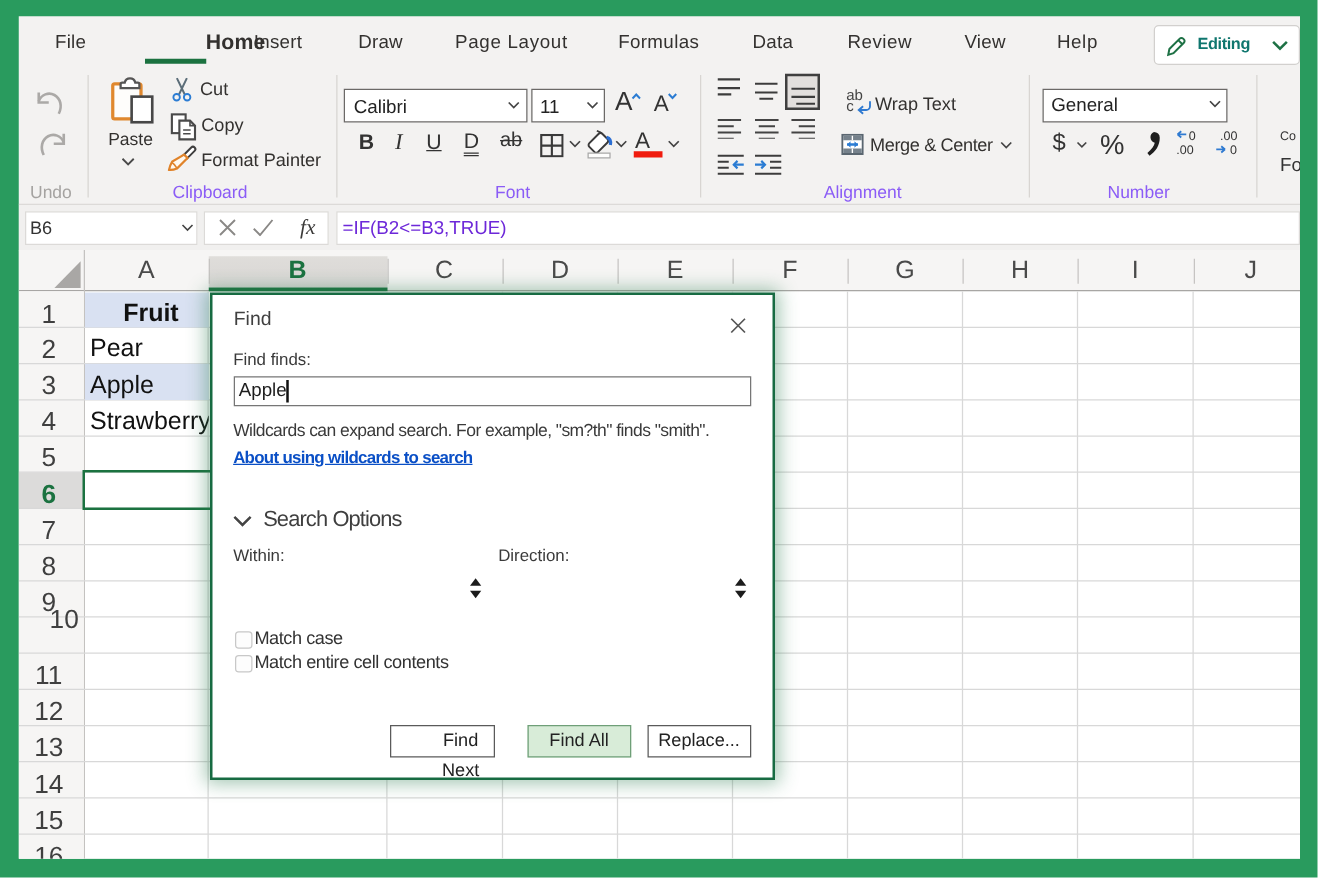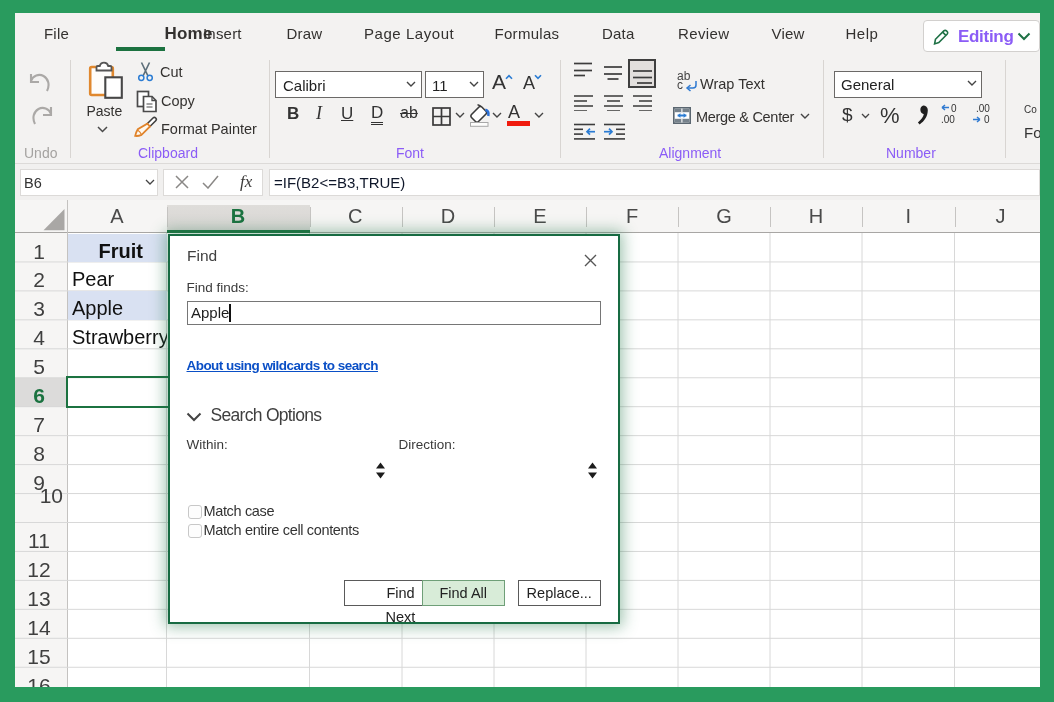--- a/index.html
+++ b/index.html
@@ -37,21 +37,21 @@
 <span class="tab" style="left:845.5px;letter-spacing:0.5px;">Help</span>
 <div class="abs" style="left:115.5px;top:46.5px;width:49.5px;height:4px;background:#1b7240;"></div>
 
 <div class="abs" style="left:922.5px;top:19.5px;width:117px;height:32px;background:#fff;border:1px solid #d2d0ce;border-radius:4px;box-sizing:border-box;"></div>
 <svg class="abs" style="left:931px;top:26px;" width="21" height="21" viewBox="0 0 21 21">
         <g fill="none" stroke="#1e7145" stroke-width="1.6">
           <path d="M4.5 13.2 L12.8 4.9 a1.9 1.9 0 0 1 2.7 0 l0.6 0.6 a1.9 1.9 0 0 1 0 2.7 L7.8 16.5 L3.6 17.9 Z"></path>
           <path d="M11.6 6.1 l3.3 3.3"></path>
         </g>
       </svg>
-<span class="abs" style="left:958px;top:26.5px;font-size:17px;font-weight:600;color:#8b5cf6;letter-spacing:-0.3px;">Editing</span>
+<span class="abs" style="left:958px;top:26.5px;font-size:13px;font-weight:600;color:#0f766e;letter-spacing:-0.3px;">Editing</span>
 <svg class="abs" style="left:1017px;top:32px;" width="14" height="9" viewBox="0 0 14 9">
         <path d="M1.5 1.5 L7 7 L12.5 1.5" fill="none" stroke="#1e7145" stroke-width="2"></path>
       </svg>
 
 <div class="gdiv" style="left:69.6px;"></div>
 <div class="gdiv" style="left:268.5px;"></div>
 <div class="gdiv" style="left:559.6px;"></div>
 <div class="gdiv" style="left:822.8px;"></div>
 <div class="gdiv" style="left:1005.4px;"></div>
 
@@ -272,21 +272,21 @@
       </svg>
 <div class="abs" style="left:162.5px;top:169px;width:100.5px;height:26.5px;background:#fff;border:1px solid #dcdad8;box-sizing:border-box;"></div>
 <svg class="abs" style="left:175px;top:175px;" width="14" height="14" viewBox="0 0 14 14">
         <path d="M1 1 L13 13 M13 1 L1 13" stroke="#8a8886" stroke-width="1.5"></path>
       </svg>
 <svg class="abs" style="left:202px;top:175px;" width="17" height="14" viewBox="0 0 17 14">
         <path d="M1 8 L6 13 L16 1" fill="none" stroke="#8a8886" stroke-width="1.5"></path>
       </svg>
 <span class="abs" style="left:240px;top:172px;font-size:17px;font-style:italic;font-family:'Liberation Serif',serif;color:#3b3a39;"><i>f</i>x</span>
 <div class="abs" style="left:268.5px;top:169px;width:771.5px;height:26.5px;background:#fff;border:1px solid #dcdad8;box-sizing:border-box;"></div>
-<span class="abs" style="left:274px;top:174px;font-size:15px;color:#0f172a;">=IF(B2&lt;=B3,TRUE)</span>
+<span class="abs" style="left:274px;top:174px;font-size:15px;color:#6d28d9;">=IF(B2&lt;=B3,TRUE)</span>
 
 <div class="abs" style="left:15px;top:200px;width:1025px;height:487px;background:#fff;"></div>
 
 <div class="abs" style="left:15px;top:200px;width:1025px;height:33px;background:#f6f5f4;border-bottom:1px solid #a8a6a4;box-sizing:border-box;"></div>
 <svg class="abs" style="left:43px;top:208px;" width="22" height="23" viewBox="0 0 22 23">
         <path d="M21.5 1 L21.5 22.3 L0.5 22.3 Z" fill="#a9a7a5"></path>
       </svg>
 <div class="abs" style="left:67px;top:200px;width:1px;height:487px;background:#c4c2c0;"></div>
 
 <div class="abs" style="left:166.5px;top:204.5px;width:143px;height:28.5px;background:linear-gradient(#dfddda,#d8d6d4);border-bottom:3px solid #1b7240;box-sizing:border-box;"></div>
@@ -371,36 +371,37 @@
 
 <div class="abs" style="left:167.5px;top:233.5px;width:452px;height:390px;background:#fff;border:2px solid #176b42;box-sizing:border-box;box-shadow:0 0 14px 3px rgba(44,124,79,0.45);"></div>
 <span class="abs" style="left:187px;top:247px;font-size:15.5px;color:#404040;">Find</span>
 <svg class="abs" style="left:584px;top:254px;" width="13" height="13" viewBox="0 0 13 13">
         <path d="M1 1 L12 12 M12 1 L1 12" stroke="#565656" stroke-width="1.4"></path>
       </svg>
 <span class="abs" style="left:186.5px;top:279.5px;font-size:13.5px;color:#3a3a3a;">Find finds:</span>
 <div class="abs" style="left:186.5px;top:300.5px;width:414px;height:24.5px;background:#fff;border:1px solid #767676;box-sizing:border-box;"></div>
 <span class="abs" style="left:191px;top:304px;font-size:15px;color:#1d1d1d;">Apple</span>
 <div class="abs" style="left:229px;top:303.5px;width:1.6px;height:18px;background:#111;"></div>
+<span class="abs" style="left:186.5px;top:336px;font-size:14px;letter-spacing:-0.45px;color:#3a3a3a;">Wildcards can expand search. For example, "sm?th" finds "smith".</span>
 <span class="abs" style="left:186.5px;top:357.5px;font-size:13.5px;color:#0a4fc6;text-decoration:underline;font-weight:bold;letter-spacing:-0.55px;">About using wildcards to search</span>
 <svg class="abs" style="left:186px;top:412px;" width="16" height="10" viewBox="0 0 16 10">
         <path d="M1.5 1.5 L8 8 L14.5 1.5" fill="none" stroke="#444" stroke-width="2"></path>
       </svg>
 <span class="abs" style="left:210.5px;top:405px;font-size:17.5px;letter-spacing:-0.7px;color:#3f3f3f;">Search Options</span>
 <span class="abs" style="left:186.5px;top:436.5px;font-size:13.5px;color:#3a3a3a;">Within:</span>
 <span class="abs" style="left:398.5px;top:436.5px;font-size:13.5px;color:#3a3a3a;">Direction:</span>
 <svg class="abs" style="left:375px;top:462px;" width="11" height="17" viewBox="0 0 11 17">
         <path d="M5.5 0.5 L10 6.5 L1 6.5 Z" fill="#1c1c1c"></path>
         <path d="M5.5 16.5 L10 10.5 L1 10.5 Z" fill="#1c1c1c"></path>
       </svg>
 <svg class="abs" style="left:587px;top:462px;" width="11" height="17" viewBox="0 0 11 17">
         <path d="M5.5 0.5 L10 6.5 L1 6.5 Z" fill="#1c1c1c"></path>
         <path d="M5.5 16.5 L10 10.5 L1 10.5 Z" fill="#1c1c1c"></path>
       </svg>
 <div class="abs" style="left:187.5px;top:504.5px;width:14px;height:14px;background:#fdfdfd;border:1px solid #c8c8c8;border-radius:3px;box-sizing:border-box;"></div>
 <span class="abs" style="left:203.5px;top:502.5px;font-size:14.5px;letter-spacing:-0.35px;color:#333;">Match case</span>
 <div class="abs" style="left:187.5px;top:524px;width:14px;height:14px;background:#fdfdfd;border:1px solid #c8c8c8;border-radius:3px;box-sizing:border-box;"></div>
 <span class="abs" style="left:203.5px;top:522px;font-size:14.5px;letter-spacing:-0.35px;color:#333;">Match entire cell contents</span>
-<div class="dbtn" style="left:344px;width:84px;padding-left:29px;">Find Next</div>
+<div class="dbtn" style="left:312px;width:84px;padding-left:29px;">Find Next</div>
 <div class="dbtn" style="left:422px;width:82.5px;background:#d8ecd8;border-color:#6f9f78;">Find All</div>
 <div class="dbtn" style="left:517.5px;width:83.5px;">Replace...</div>
 </div>
   </div>
 
 </body></html>

